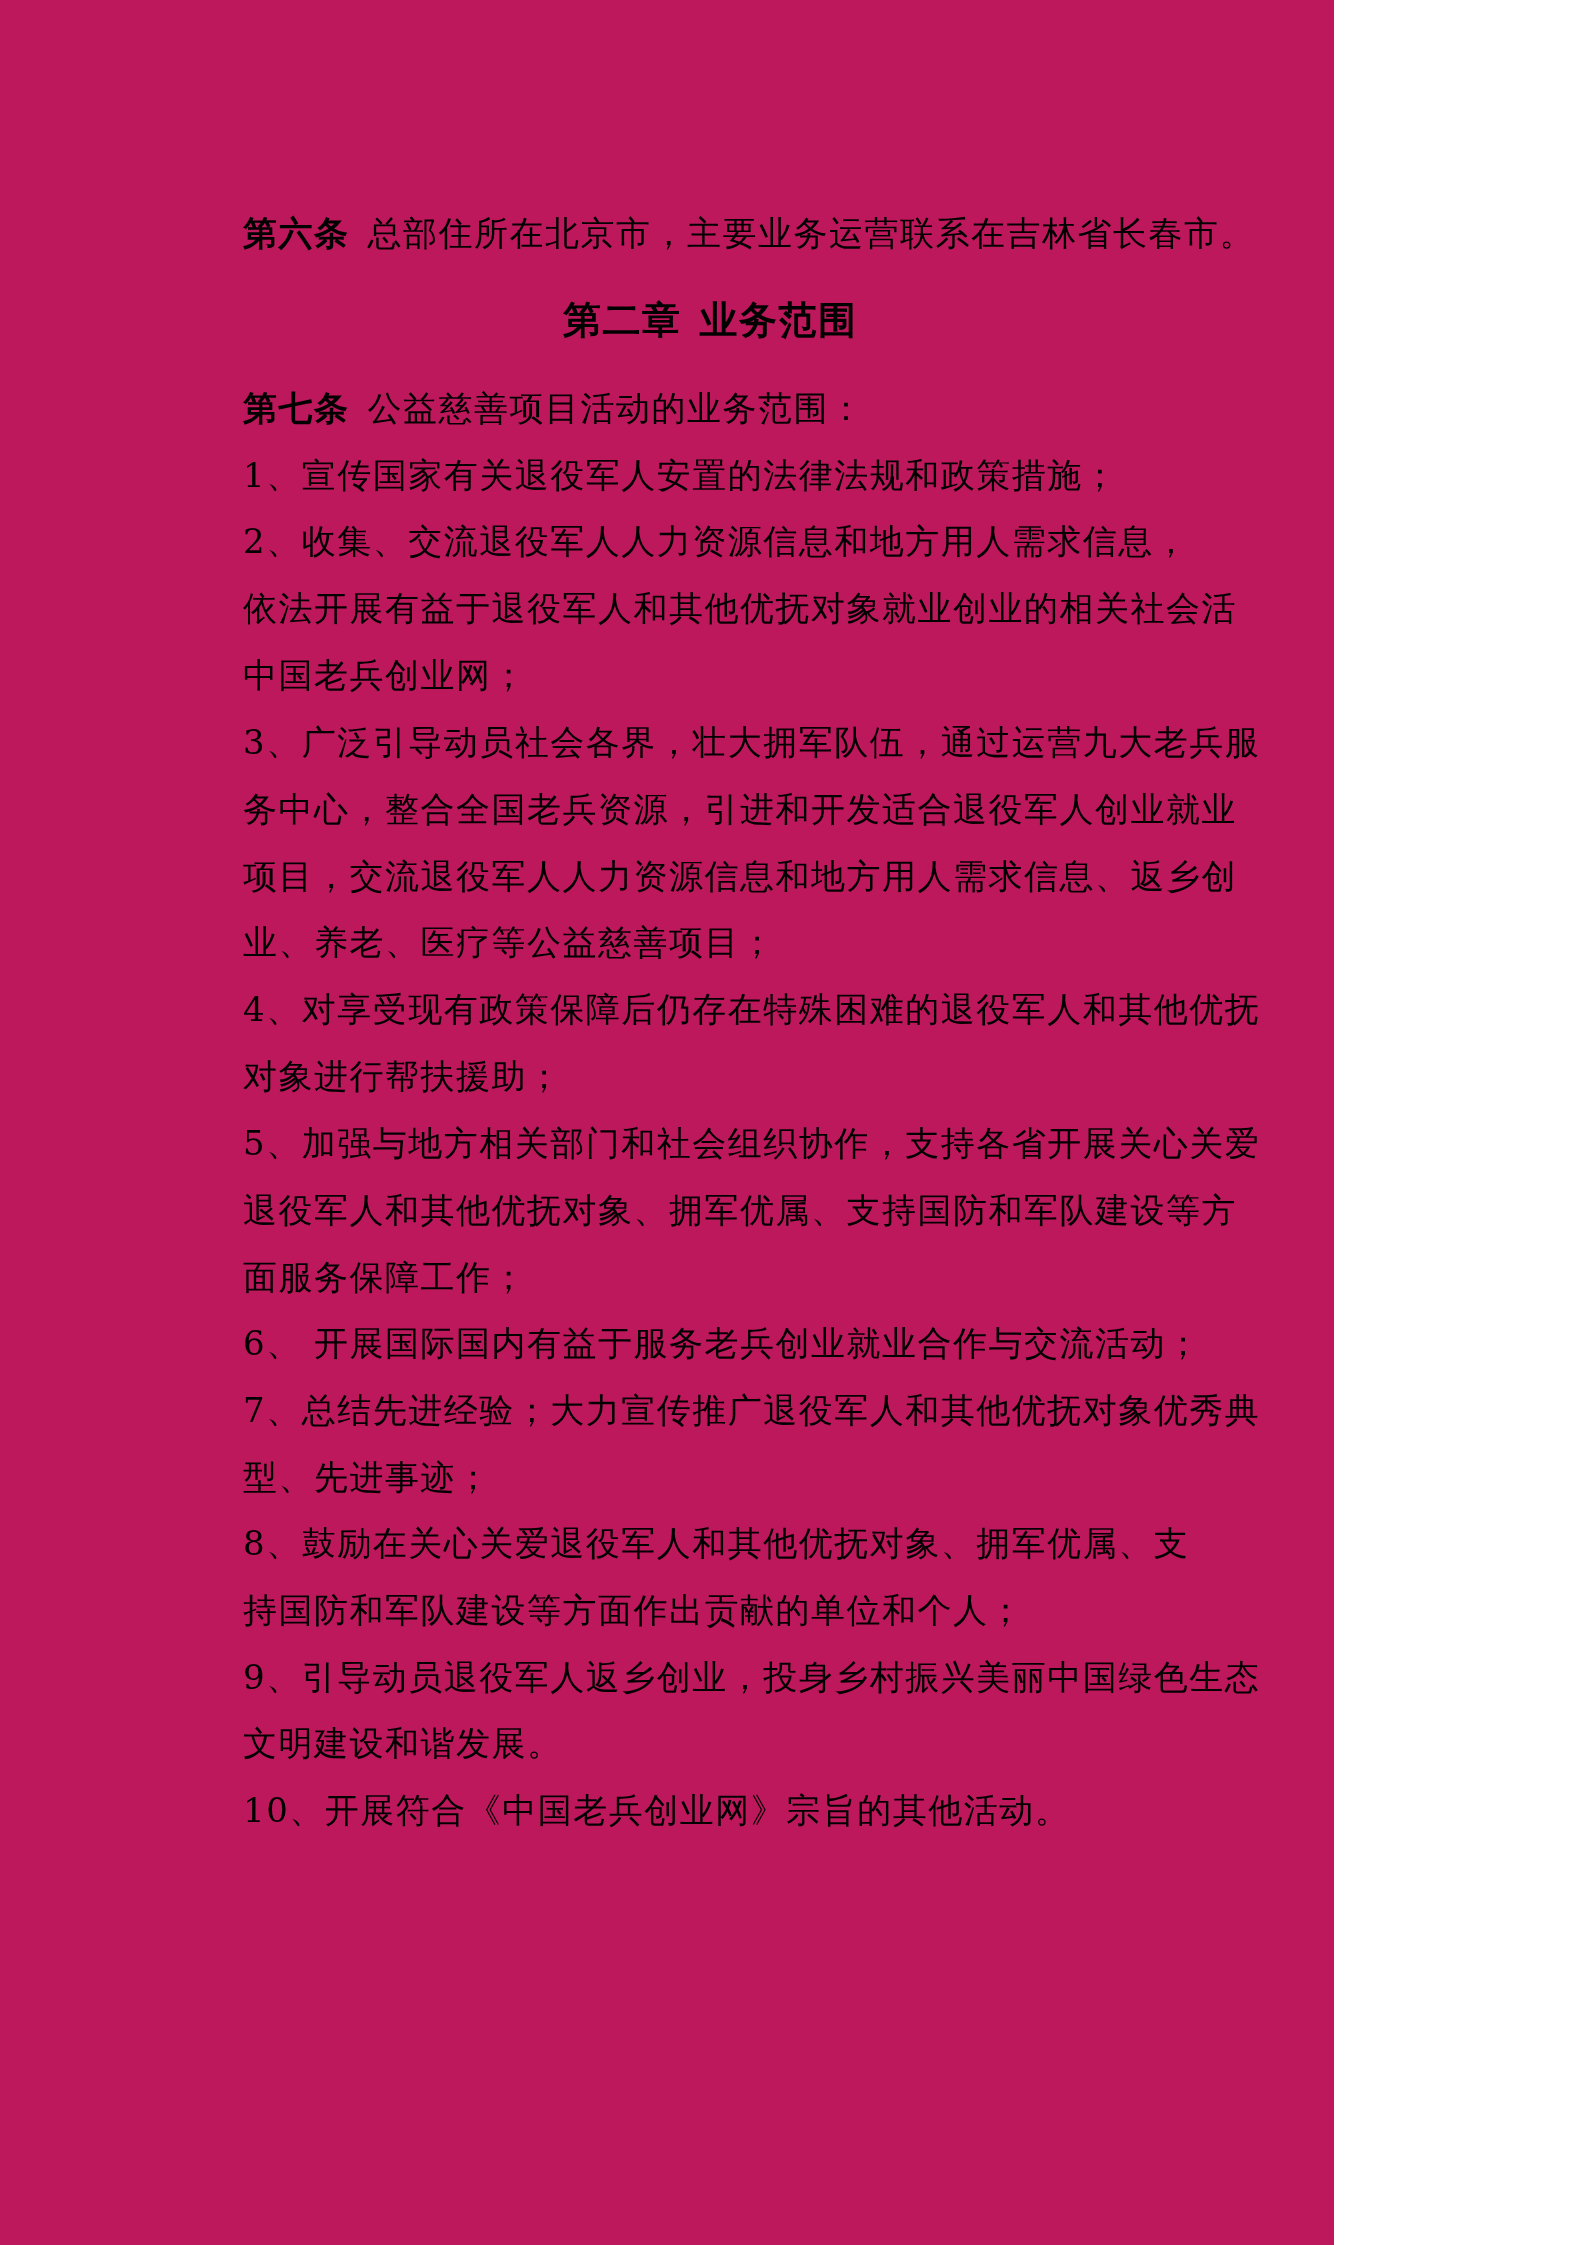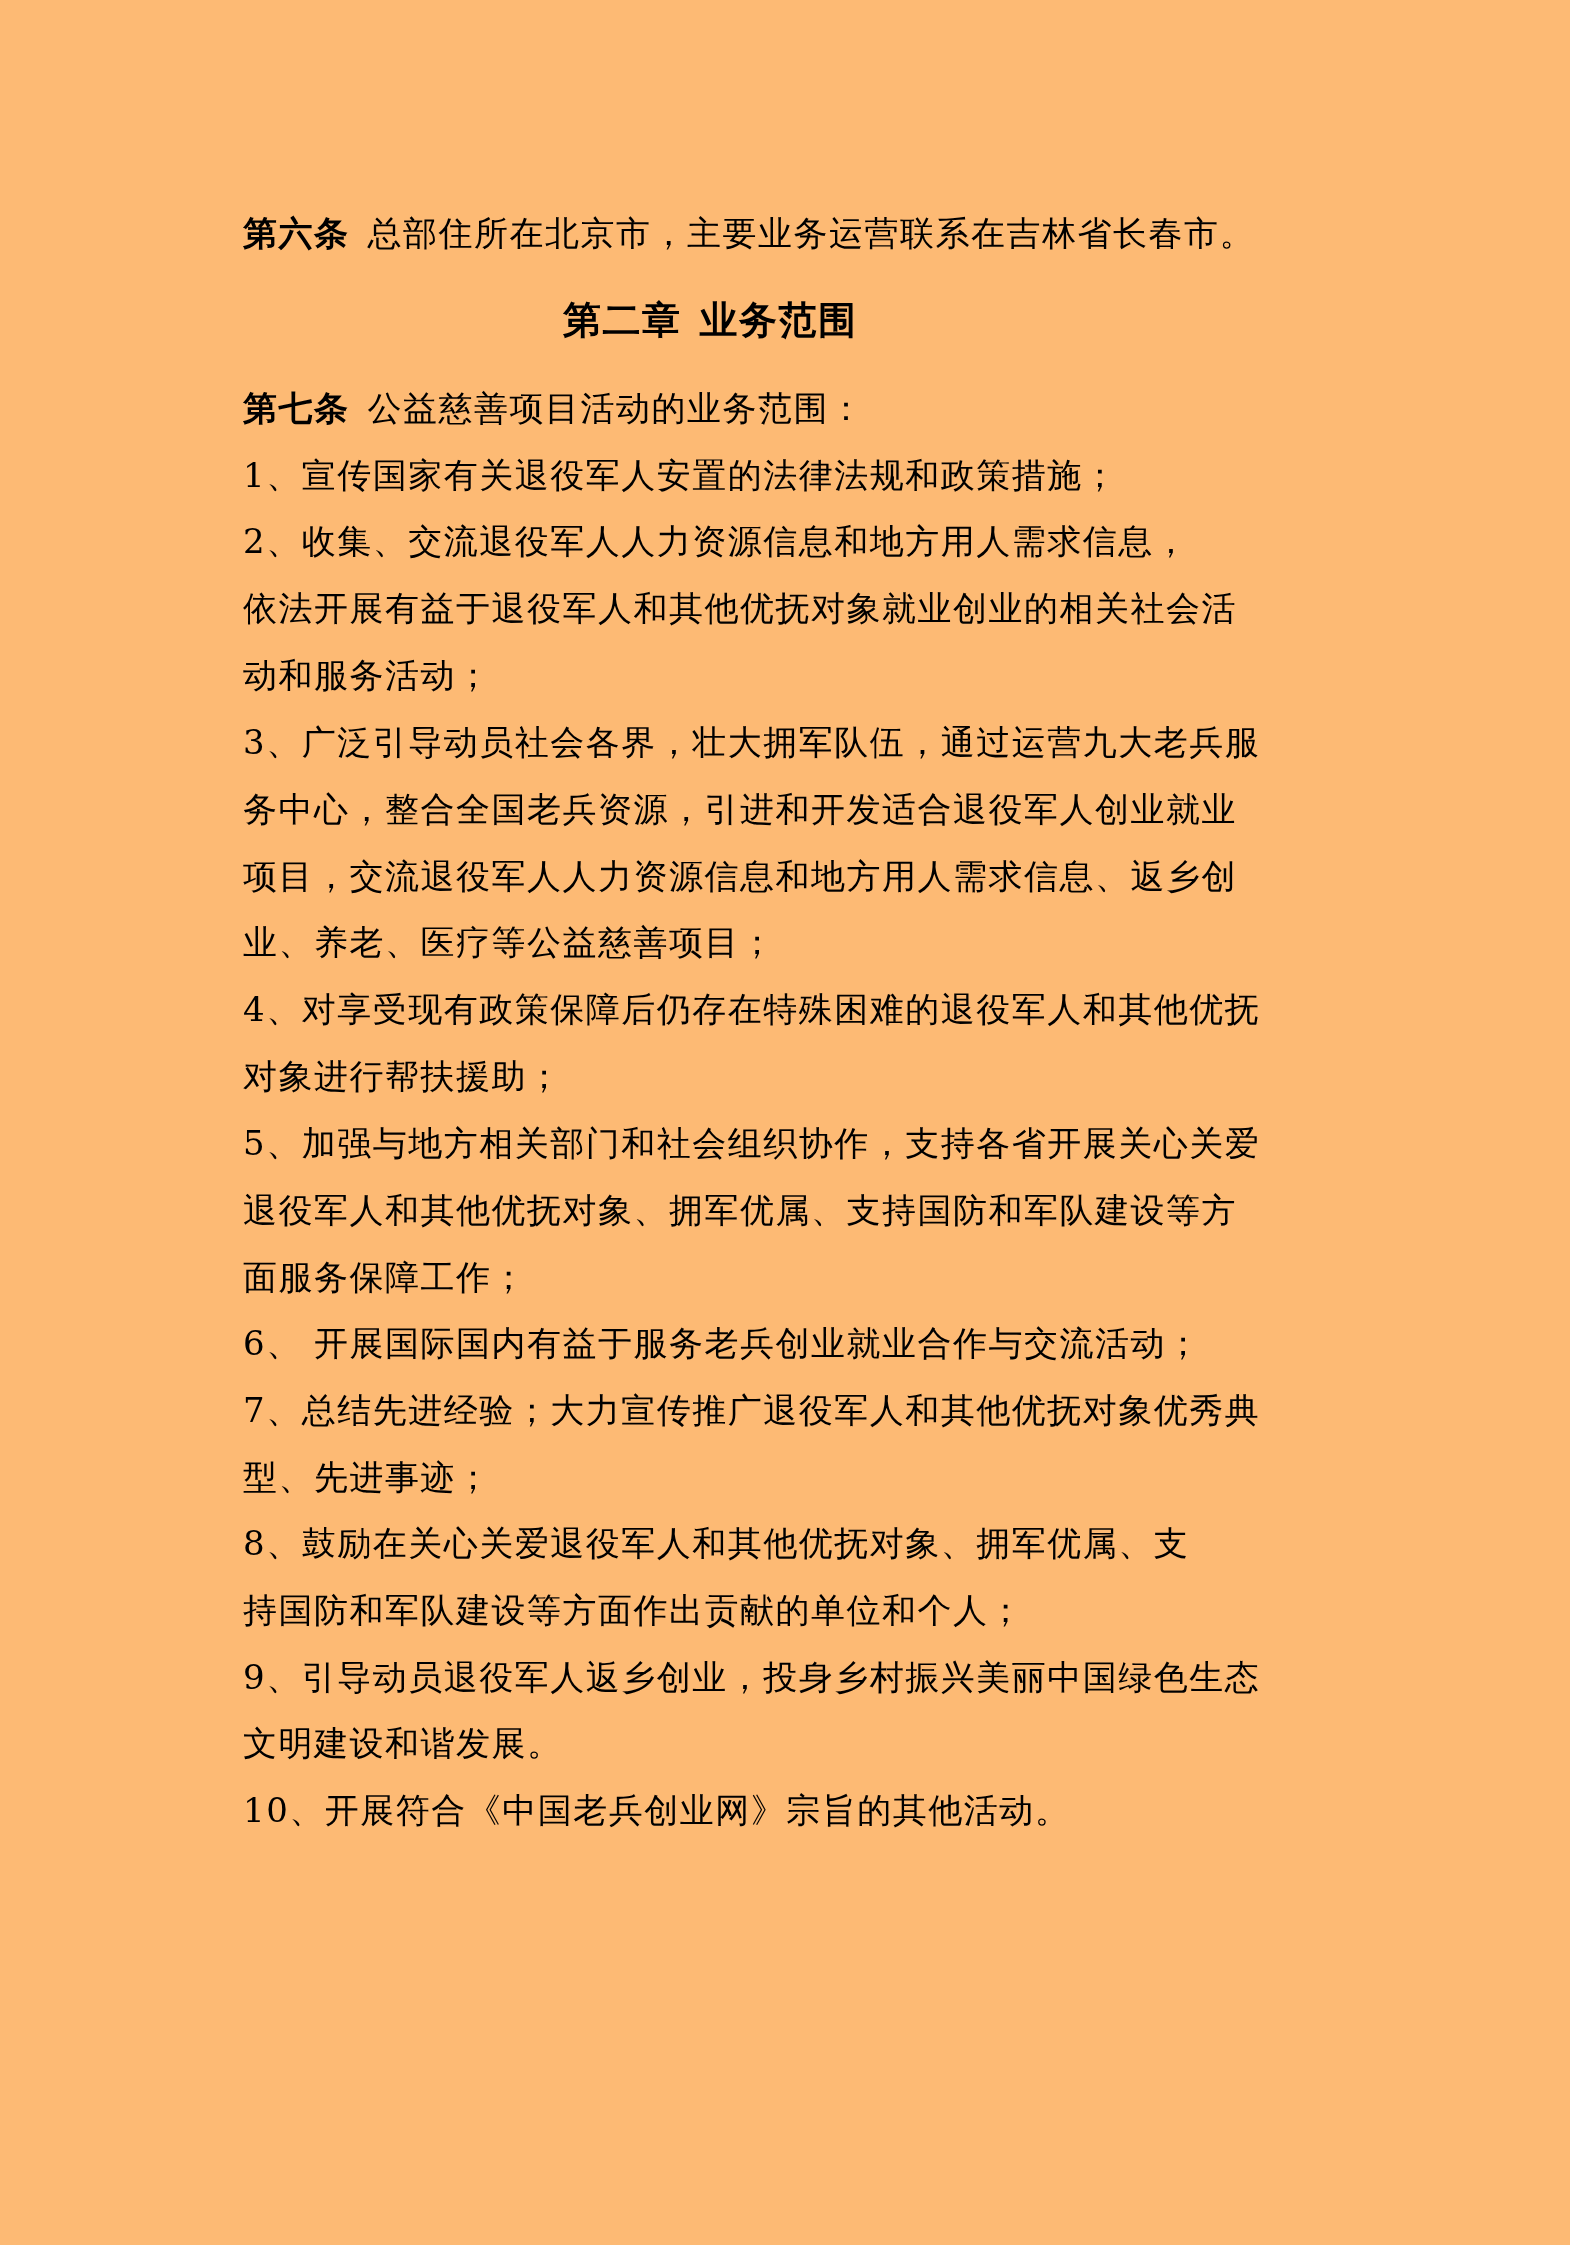--- a/index.html
+++ b/index.html
@@ -12,23 +12,23 @@
       height: 2245px;
       position: relative;
       overflow: hidden;
       font-family: "DejaVu Serif", "Liberation Serif", serif;
       color: #000000;
     }
     .page {
       position: absolute;
       left: 0;
       top: 0;
-      width: 1570px;
+      width: 1334px;
       height: 2245px;
-      background: #fdba74;
+      background: #be185d;
     }
     .line {
       position: absolute;
       left: 243px;
       white-space: nowrap;
       font-size: 34px;
       line-height: 40px;
       letter-spacing: 1.5px;
       color: #000;
     }
@@ -59,21 +59,21 @@
     <span>第二章</span><span class="gap"></span><span>业务范围</span>
   </div>
 
   <div class="line" style="top:388px;text-align:right;">
     <span class="article-label">第七条</span><span class="gap"></span><span>公益慈善项目活动的业务范围：</span>
   </div>
 
   <div class="line" style="top:455px;">1、宣传国家有关退役军人安置的法律法规和政策措施；</div>
   <div class="line" style="top:521px;">2、收集、交流退役军人人力资源信息和地方用人需求信息，</div>
   <div class="line" style="top:588px;">依法开展有益于退役军人和其他优抚对象就业创业的相关社会活</div>
-  <div class="line" style="top:655px;">动和服务活动；</div>
+  <div class="line" style="top:655px;">中国老兵创业网；</div>
   <div class="line" style="top:722px;">3、广泛引导动员社会各界，壮大拥军队伍，通过运营九大老兵服</div>
   <div class="line" style="top:789px;">务中心，整合全国老兵资源，引进和开发适合退役军人创业就业</div>
   <div class="line" style="top:856px;">项目，交流退役军人人力资源信息和地方用人需求信息、返乡创</div>
   <div class="line" style="top:922px;">业、养老、医疗等公益慈善项目；</div>
   <div class="line" style="top:989px;">4、对享受现有政策保障后仍存在特殊困难的退役军人和其他优抚</div>
   <div class="line" style="top:1056px;">对象进行帮扶援助；</div>
   <div class="line" style="top:1123px;">5、加强与地方相关部门和社会组织协作，支持各省开展关心关爱</div>
   <div class="line" style="top:1190px;">退役军人和其他优抚对象、拥军优属、支持国防和军队建设等方</div>
   <div class="line" style="top:1257px;">面服务保障工作；</div>
   <div class="line" style="top:1323px;">6、  开展国际国内有益于服务老兵创业就业合作与交流活动；</div>

